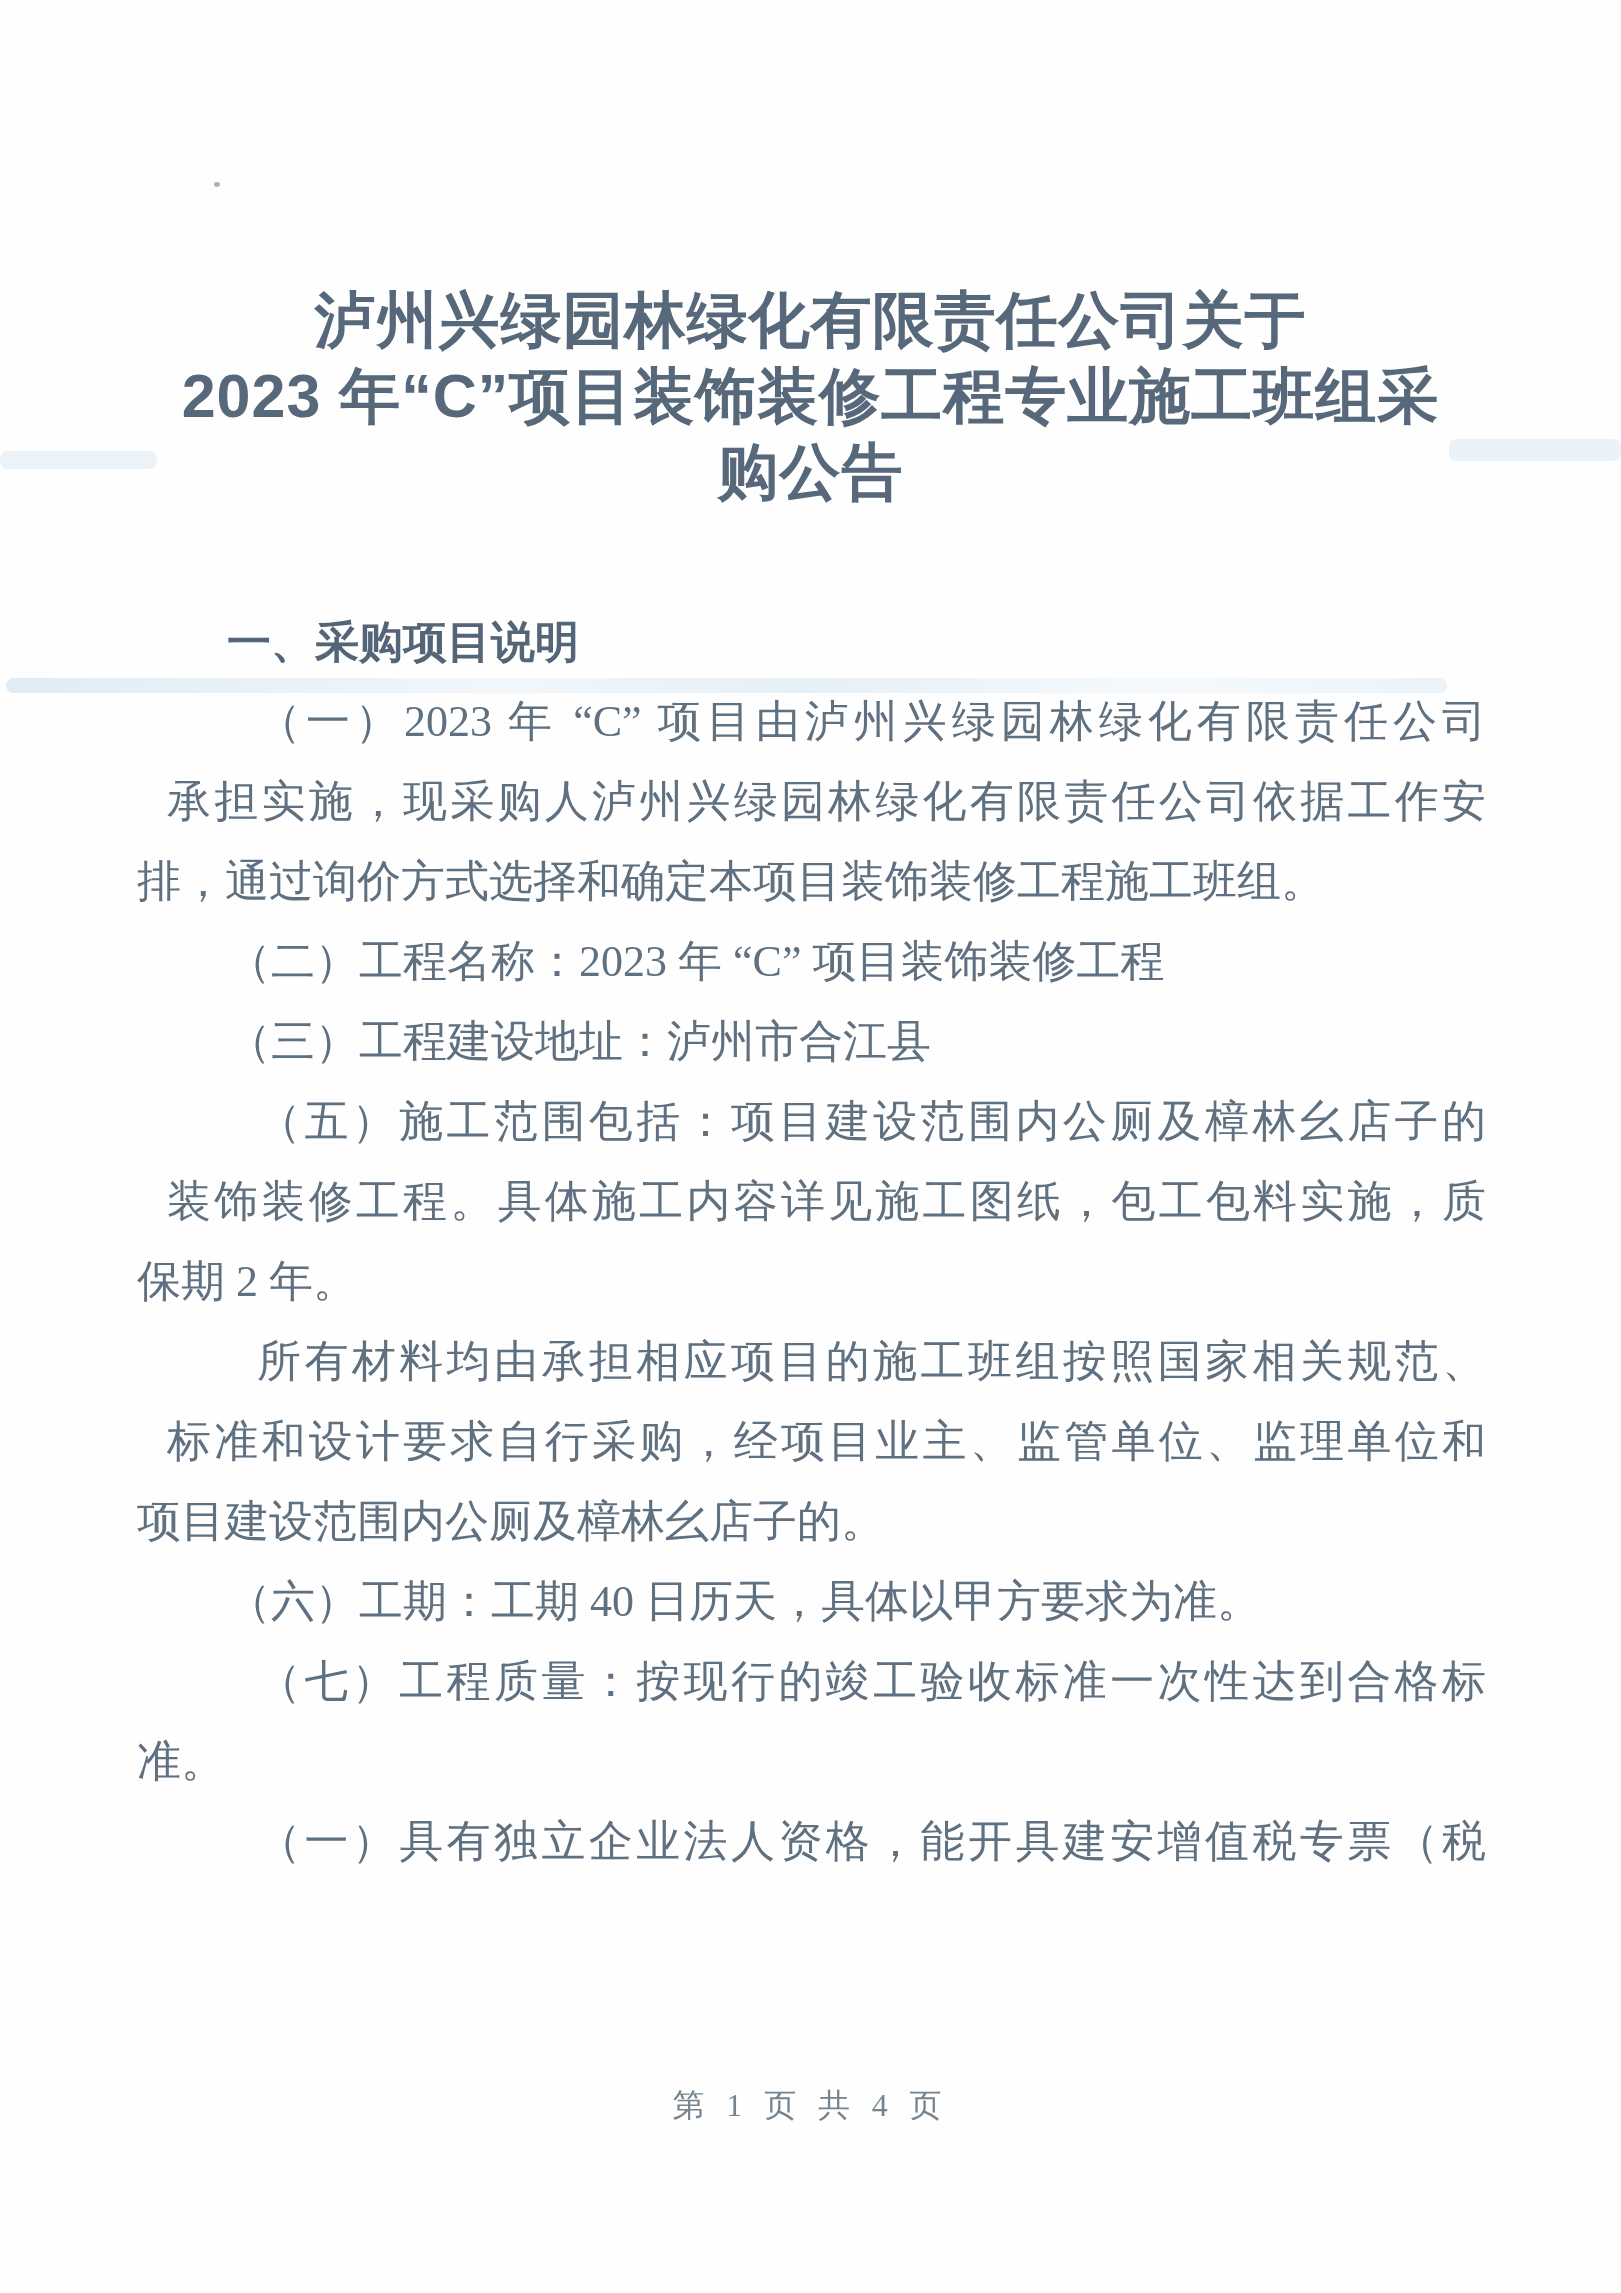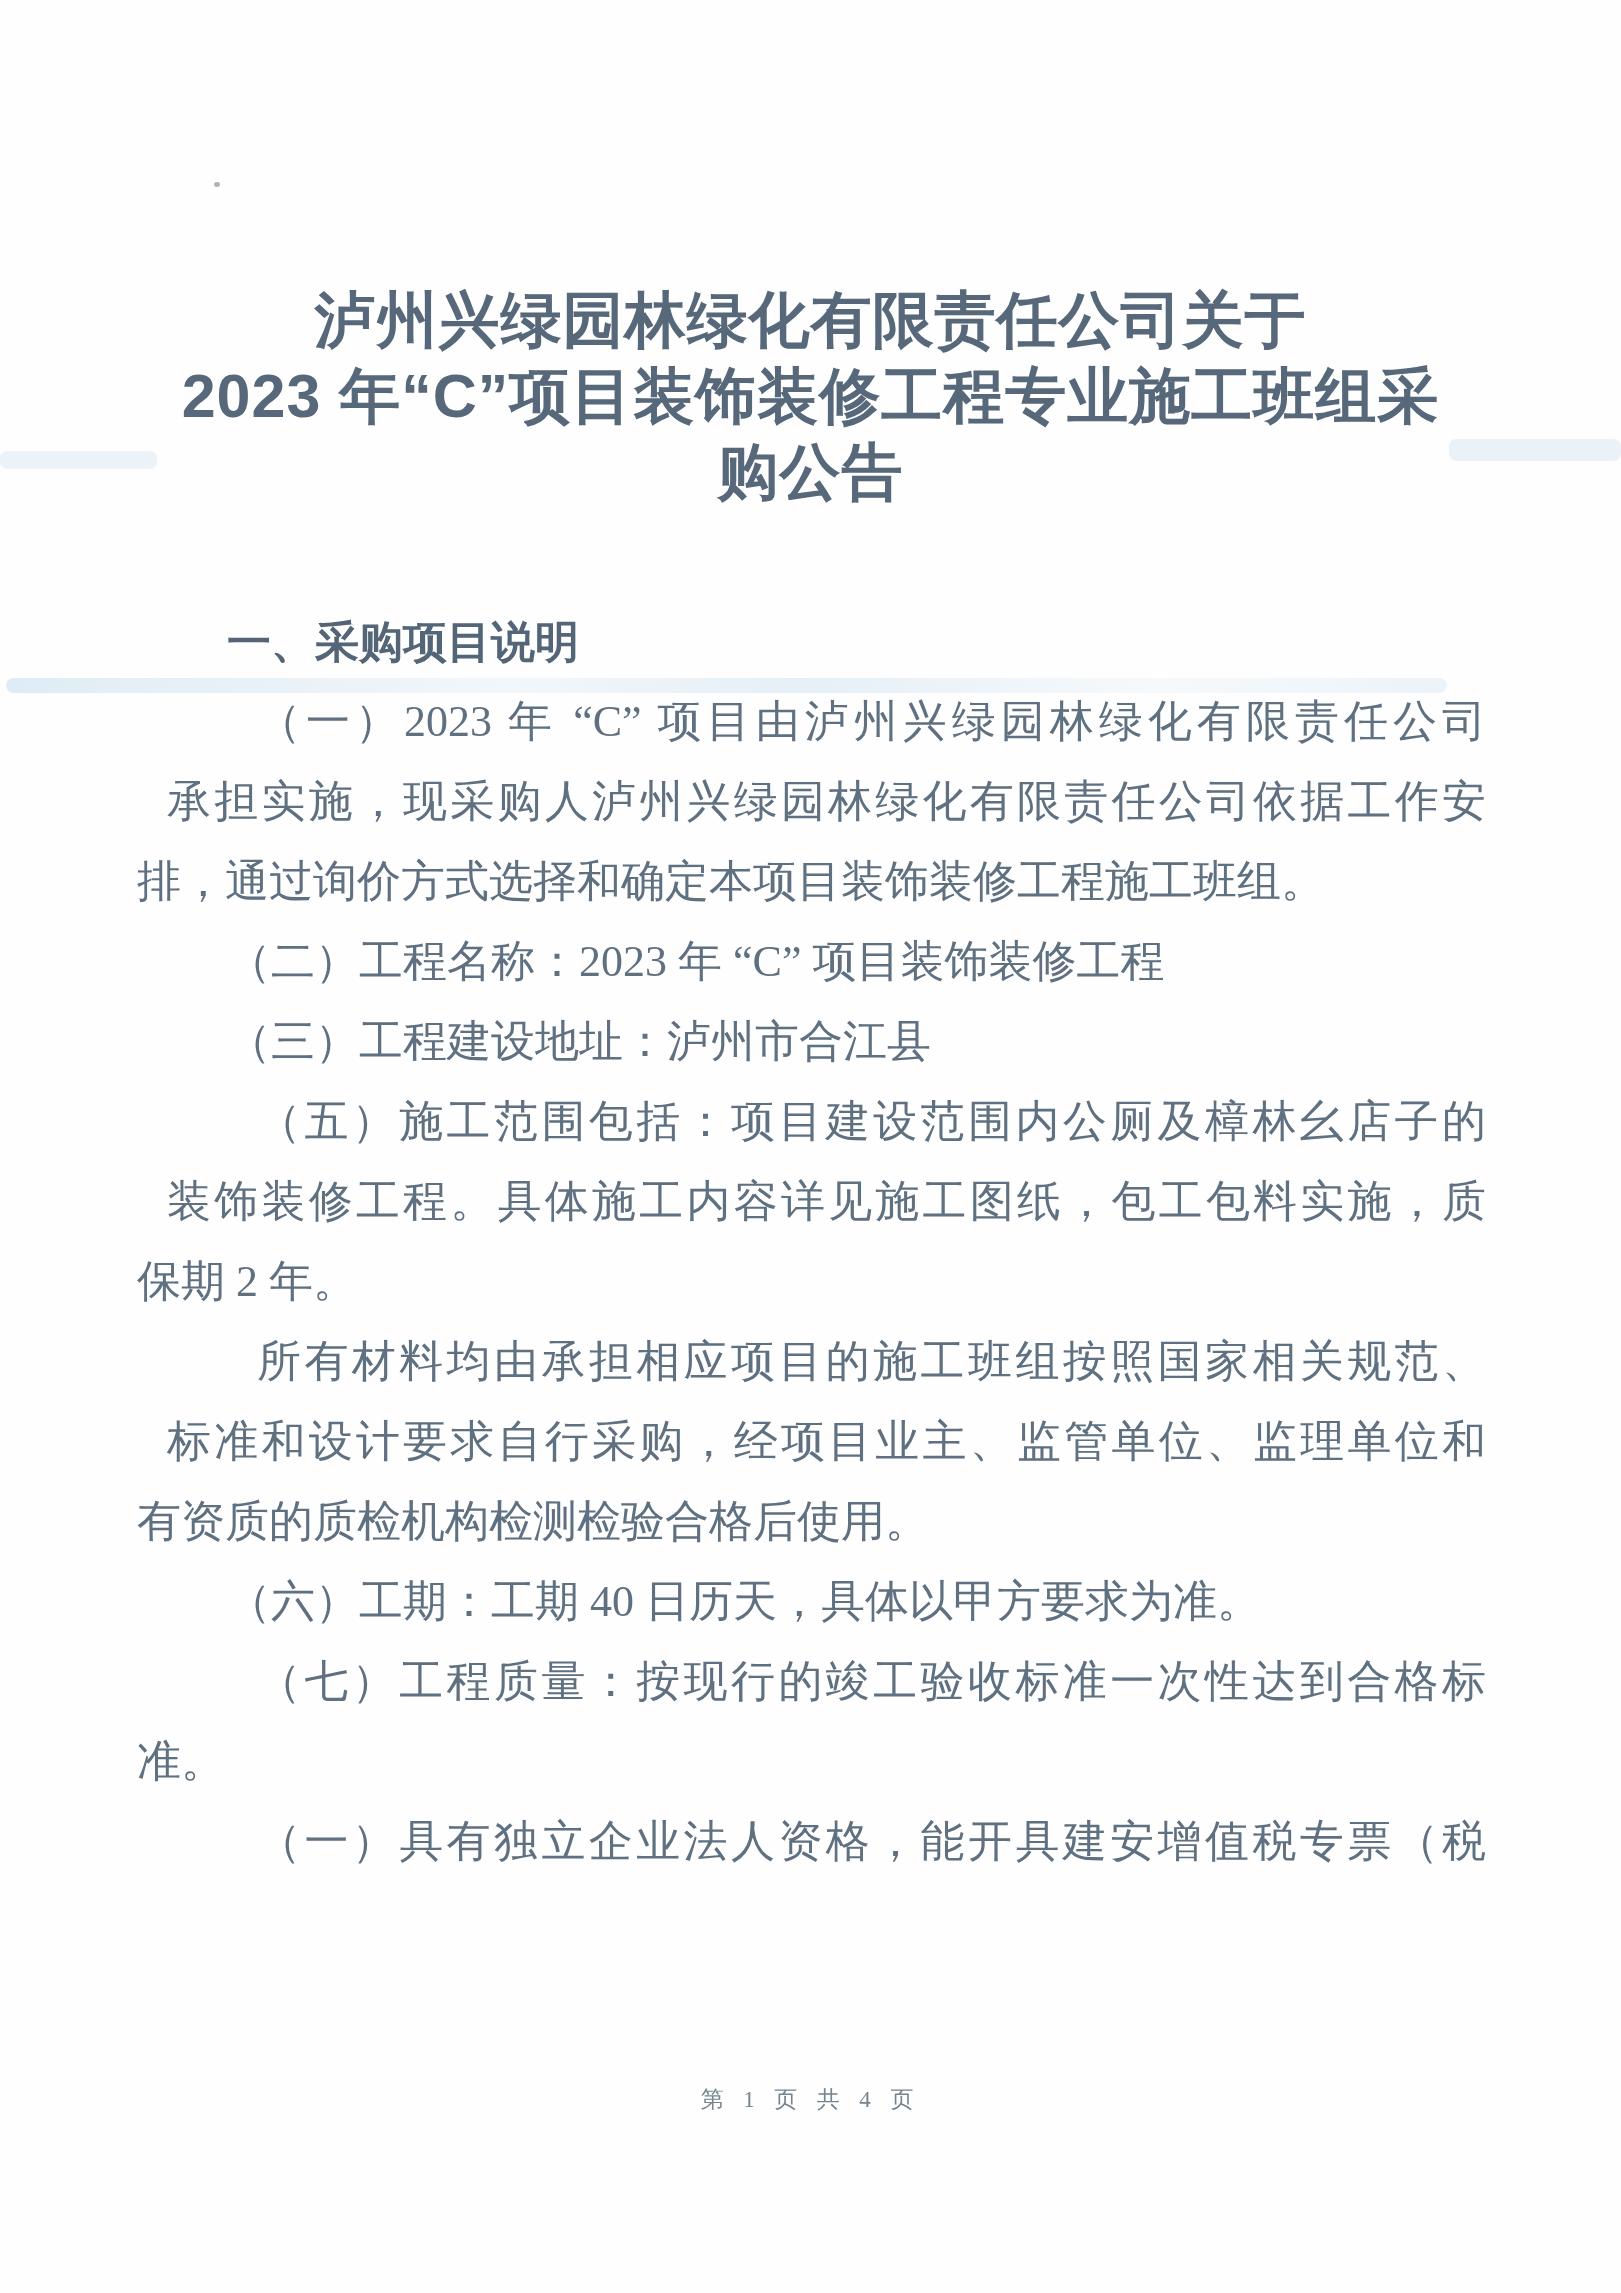--- a/index.html
+++ b/index.html
@@ -83,21 +83,21 @@
     font-weight: 700;
     color: var(--heading, #536577);
   }
 
   .footer {
     position: absolute;
     top: 2084px;
     left: 0;
     width: 100%;
     text-align: center;
-    font-size: 23px;
+    font-size: 32px;
     letter-spacing: 6.9px;
     color: var(--footer, #75848f);
   }
 </style>
 </head>
 <body>
 
 <div class="page">
 
   <div class="scan-band band-left"></div>
@@ -116,21 +116,21 @@
     <div class="line indent fill">（一）2023 年 “C” 项目由泸州兴绿园林绿化有限责任公司</div>
     <div class="line fill">承担实施，现采购人泸州兴绿园林绿化有限责任公司依据工作安</div>
     <div class="line">排，通过询价方式选择和确定本项目装饰装修工程施工班组。</div>
     <div class="line indent">（二）工程名称：2023 年 “C” 项目装饰装修工程</div>
     <div class="line indent">（三）工程建设地址：泸州市合江县</div>
     <div class="line indent fill">（五）施工范围包括：项目建设范围内公厕及樟林幺店子的</div>
     <div class="line fill">装饰装修工程。具体施工内容详见施工图纸，包工包料实施，质</div>
     <div class="line">保期 2 年。</div>
     <div class="line indent fill">所有材料均由承担相应项目的施工班组按照国家相关规范、</div>
     <div class="line fill">标准和设计要求自行采购，经项目业主、监管单位、监理单位和</div>
-    <div class="line">有资质的质检机构检测检验合格后使用。</div>
+    <div class="line">项目建设范围内公厕及樟林幺店子的。</div>
     <div class="line indent">（六）工期：工期 40 日历天，具体以甲方要求为准。</div>
     <div class="line indent fill">（七）工程质量：按现行的竣工验收标准一次性达到合格标</div>
     <div class="line">准。</div>
     <div class="line indent fill">（一）具有独立企业法人资格，能开具建安增值税专票（税</div>
   </div>
 
   <div class="footer">
     <span>第 1 页 共 4 页</span>
   </div>
 

